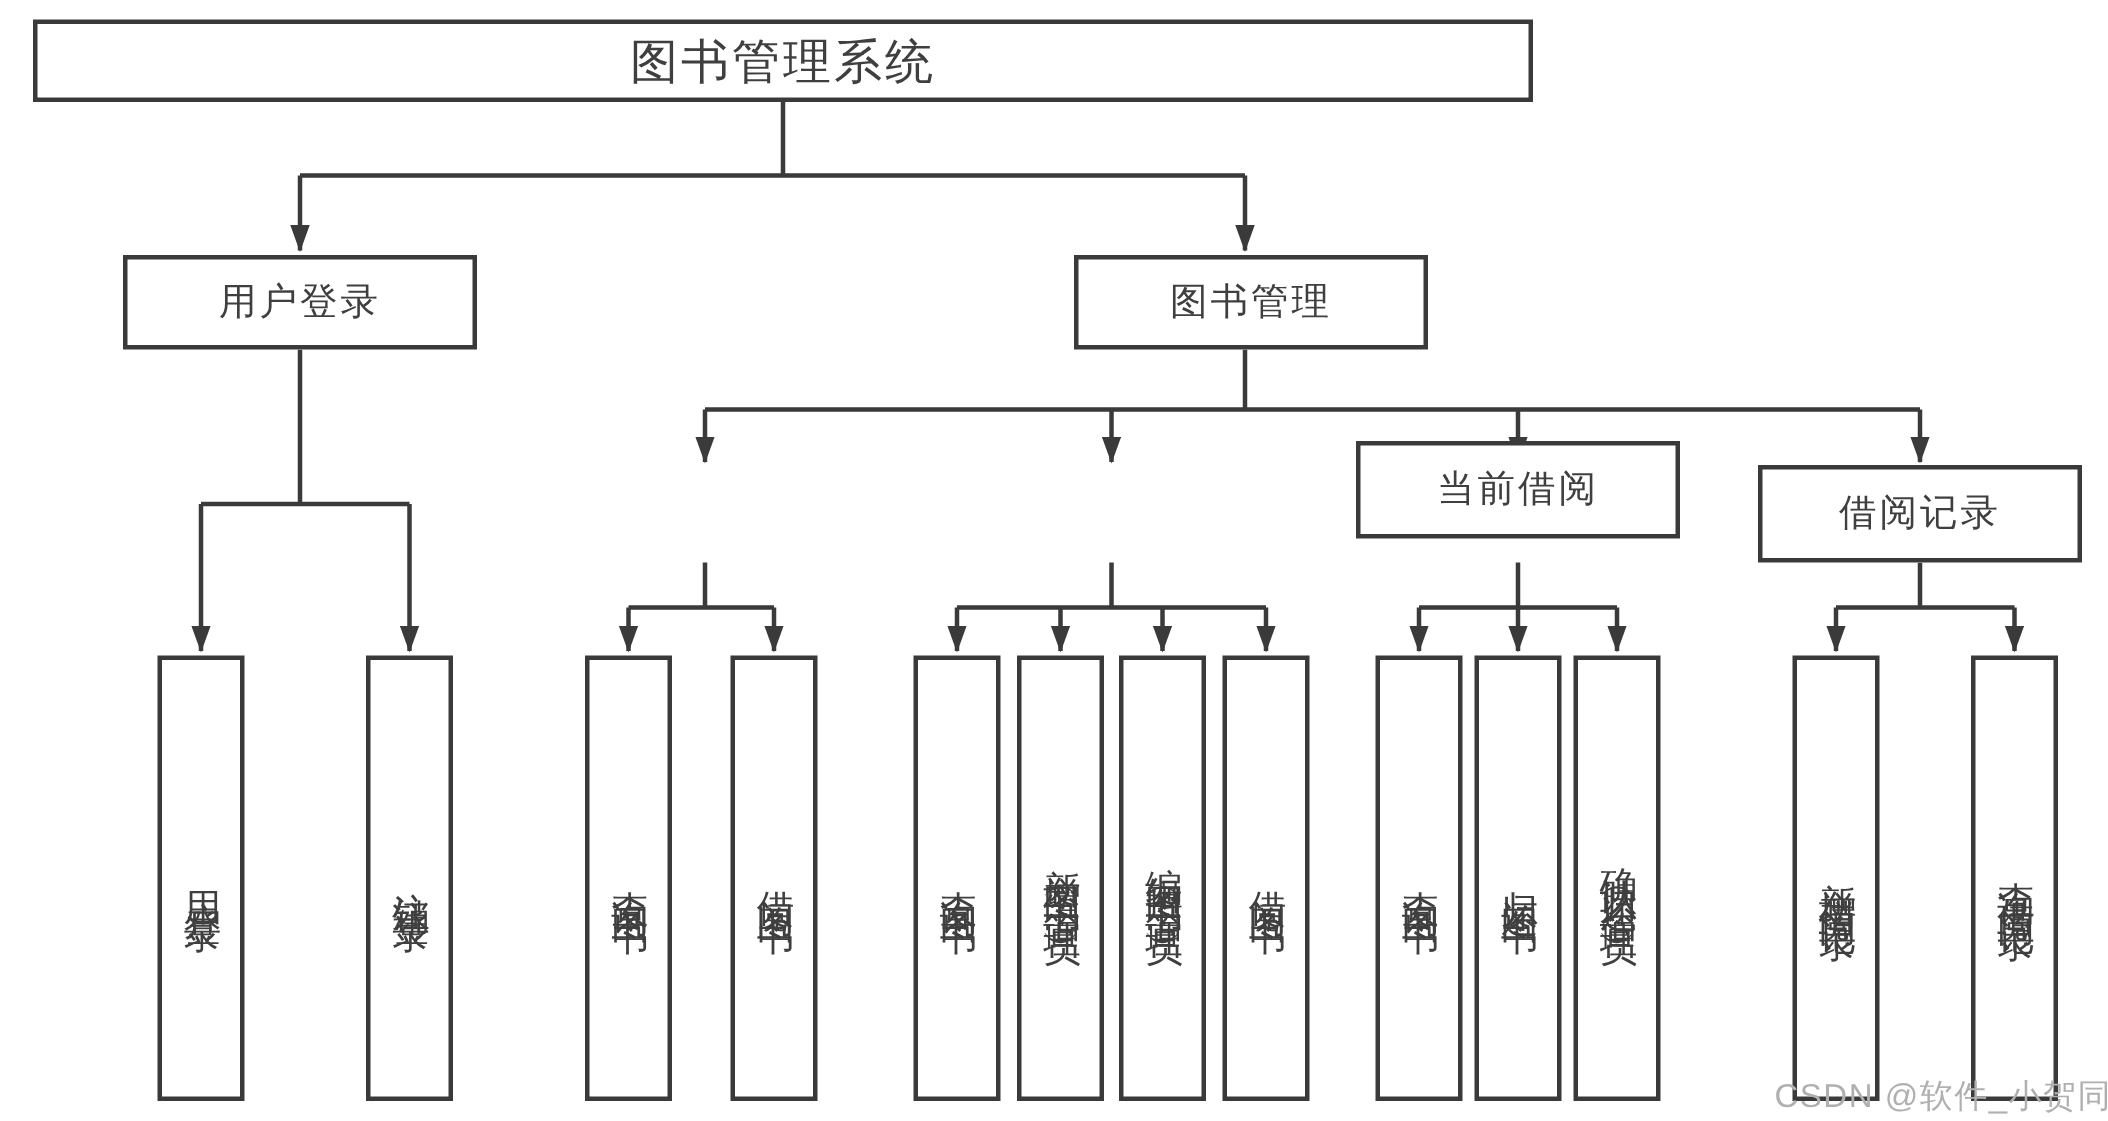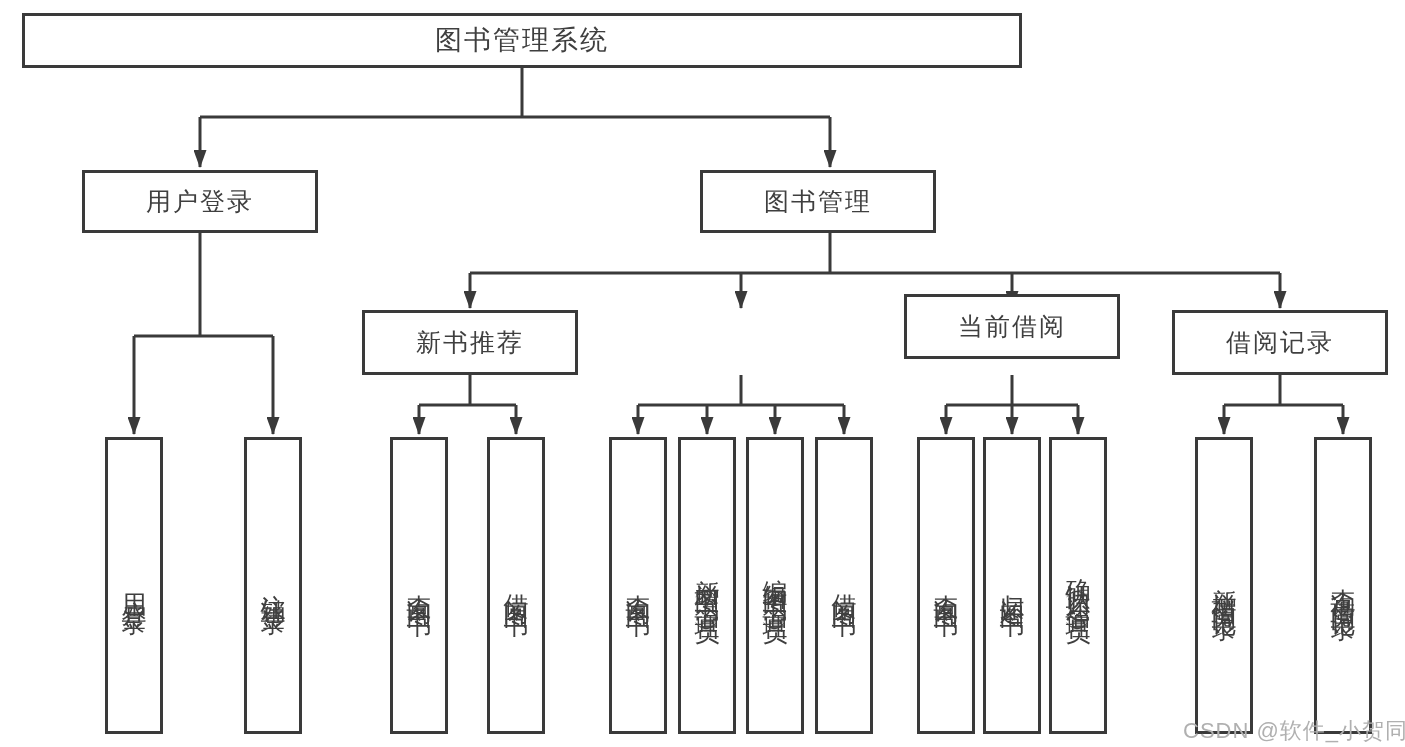--- a/index.html
+++ b/index.html
@@ -40,21 +40,21 @@
     justify-content: center;
     color: var(--text, #3f3f3f);
   }
   .box.h .lbl {
     font-size: 25px;
     letter-spacing: 2px;
     line-height: 1;
     white-space: nowrap;
   }
   .box.root .lbl {
-    font-size: 27px;
+    font-size: 32px;
   }
   .box.v .lbl {
     writing-mode: vertical-rl;
     text-orientation: mixed;
     font-size: 25px;
     letter-spacing: 6px;
     line-height: 1;
   }
   .watermark {
     position: absolute;
@@ -108,27 +108,24 @@
     <path class="wire" d="M1343 405 V434" marker-end="url(#arw)"></path>
   </svg>
 
   <div class="box h root" style="left:22px; top:13px; width:1000px; height:55px;">
     <span class="lbl">图书管理系统</span>
   </div>
 
   <div class="box h" style="left:82px; top:170px; width:236px; height:63px;">
     <span class="lbl">用户登录</span>
   </div>
-  <div class="box h" style="left:700px; top:170px; width:236px; height:63px;">
+  <div class="box h" style="left:716px; top:170px; width:236px; height:63px;">
     <span class="lbl">图书管理</span>
   </div>
 
-  <div class="box h" style="left:362px; top:310px; width:216px; height:65px;">
-    <span class="lbl">新书推荐</span>
-  </div>
   <div class="box h" style="left:904px; top:294px; width:216px; height:65px;">
     <span class="lbl">当前借阅</span>
   </div>
   <div class="box h" style="left:1172px; top:310px; width:216px; height:65px;">
     <span class="lbl">借阅记录</span>
   </div>
 
   <div class="box v" style="left:105px; top:437px; width:58px; height:297px;">
     <span class="lbl">用户登录</span>
   </div>

